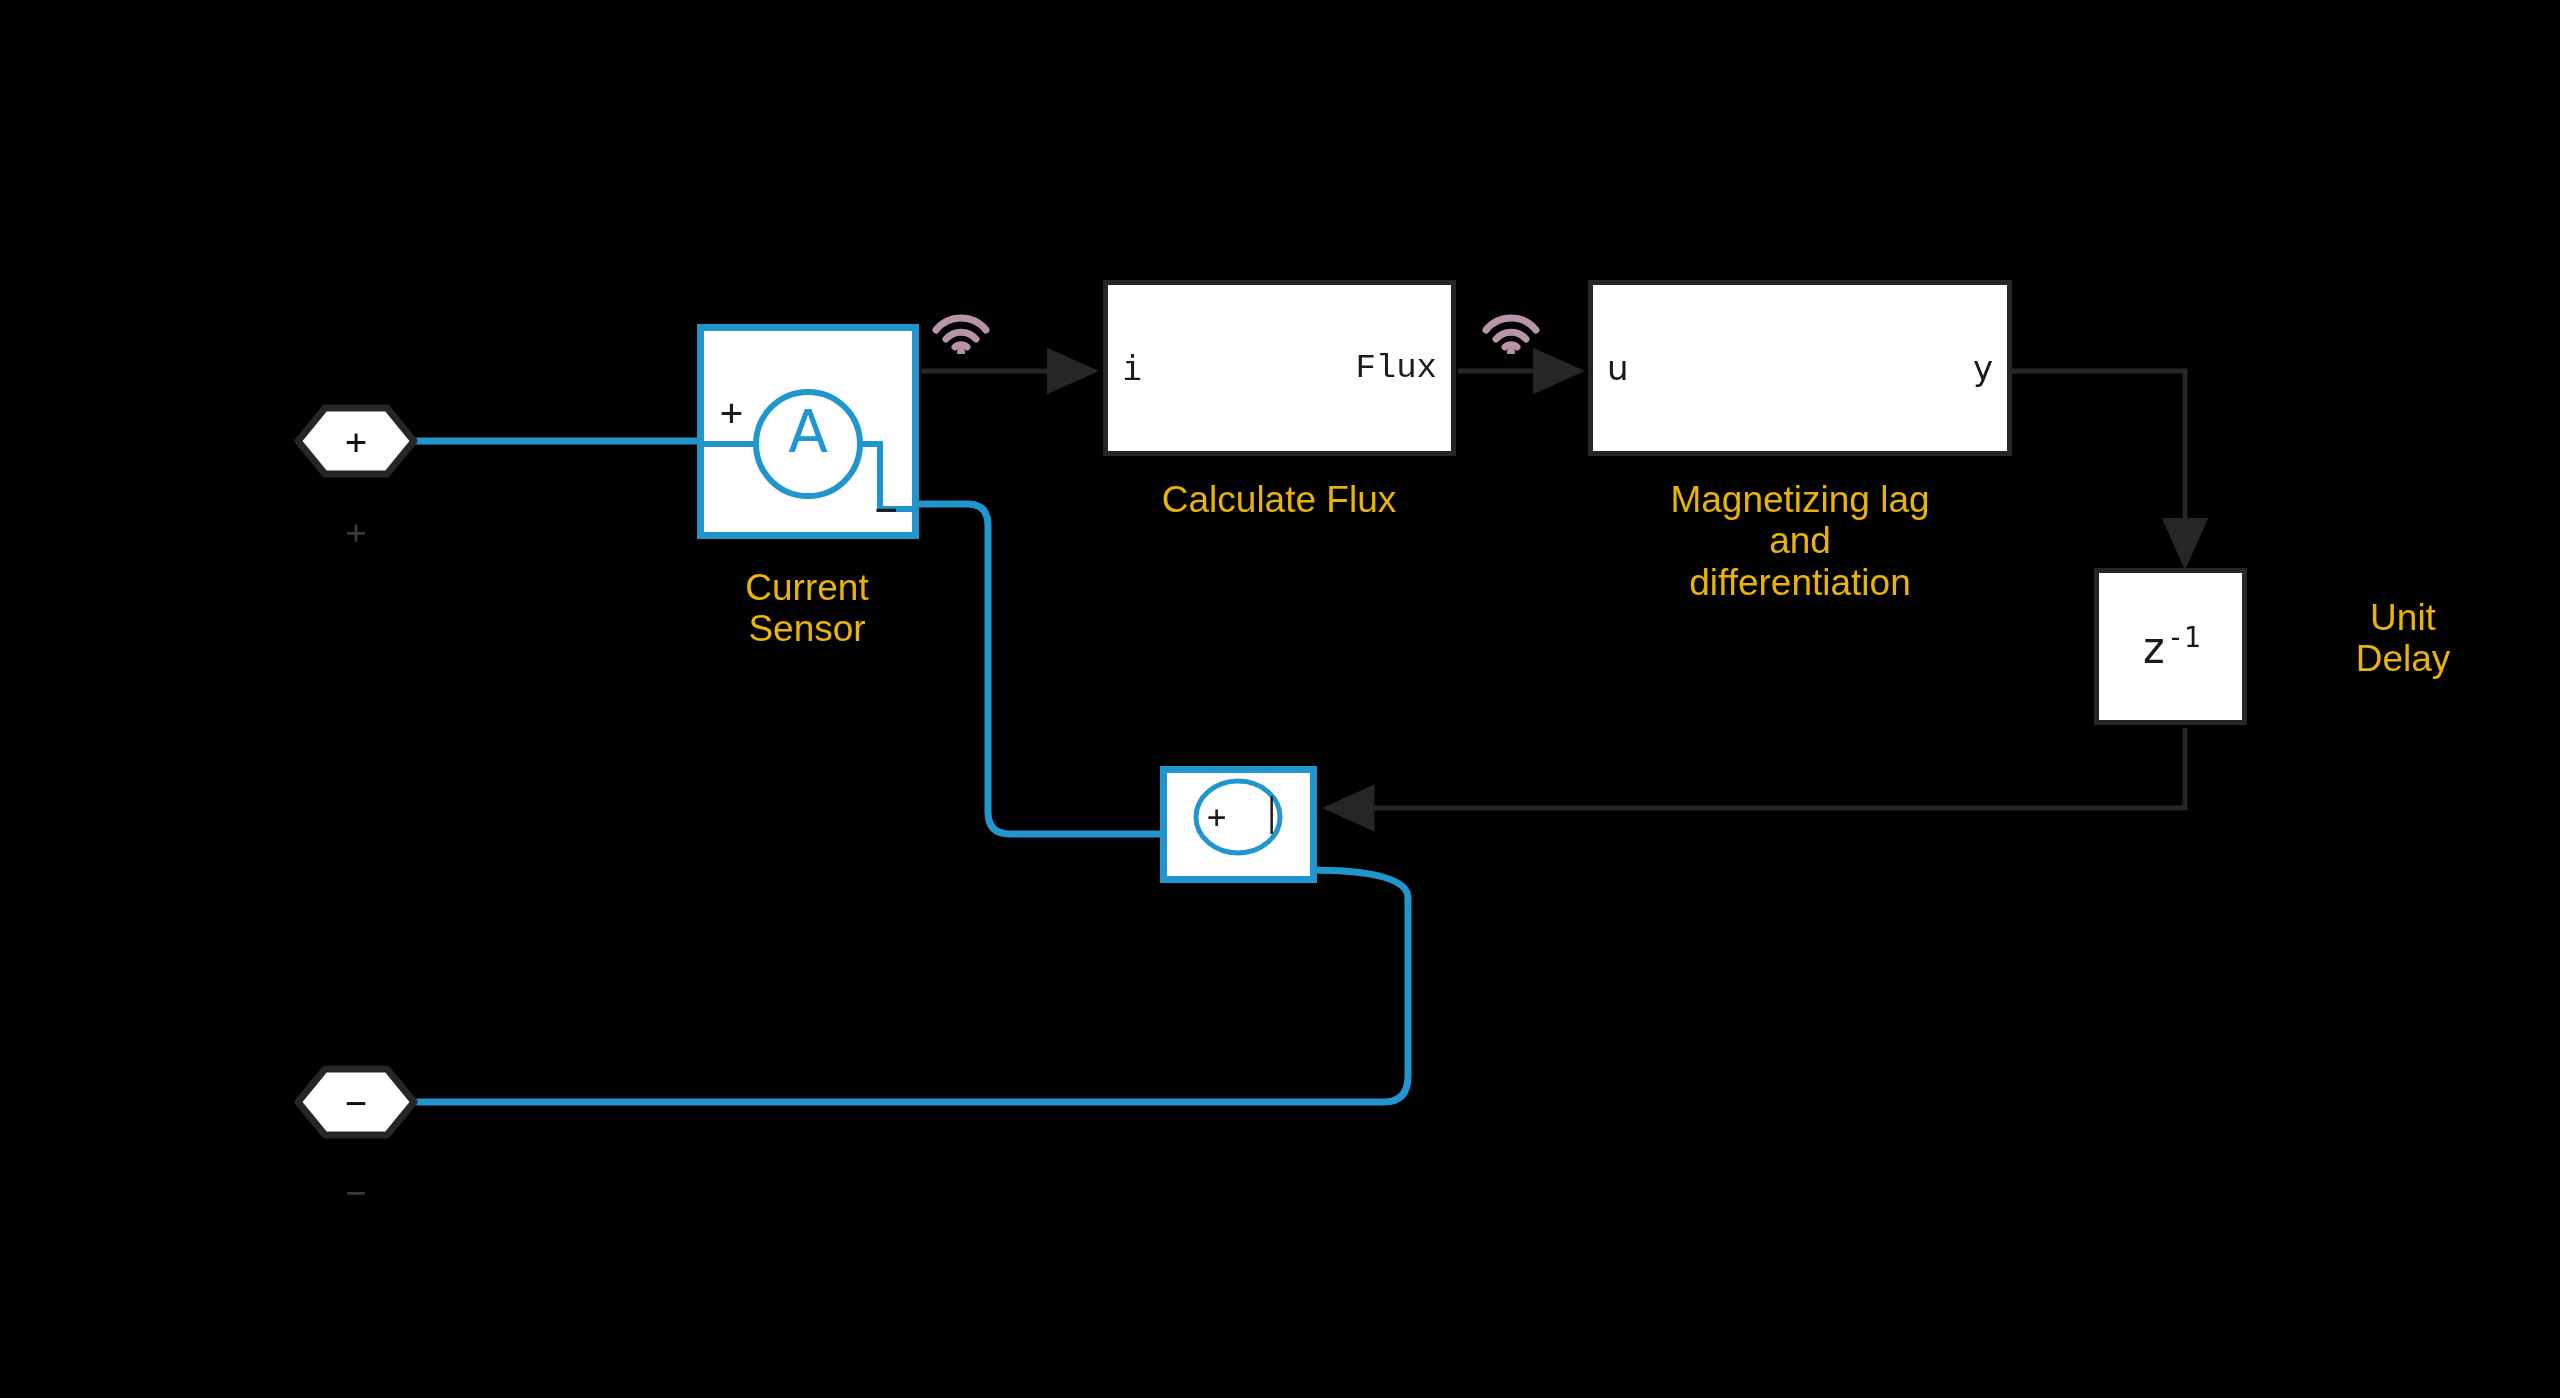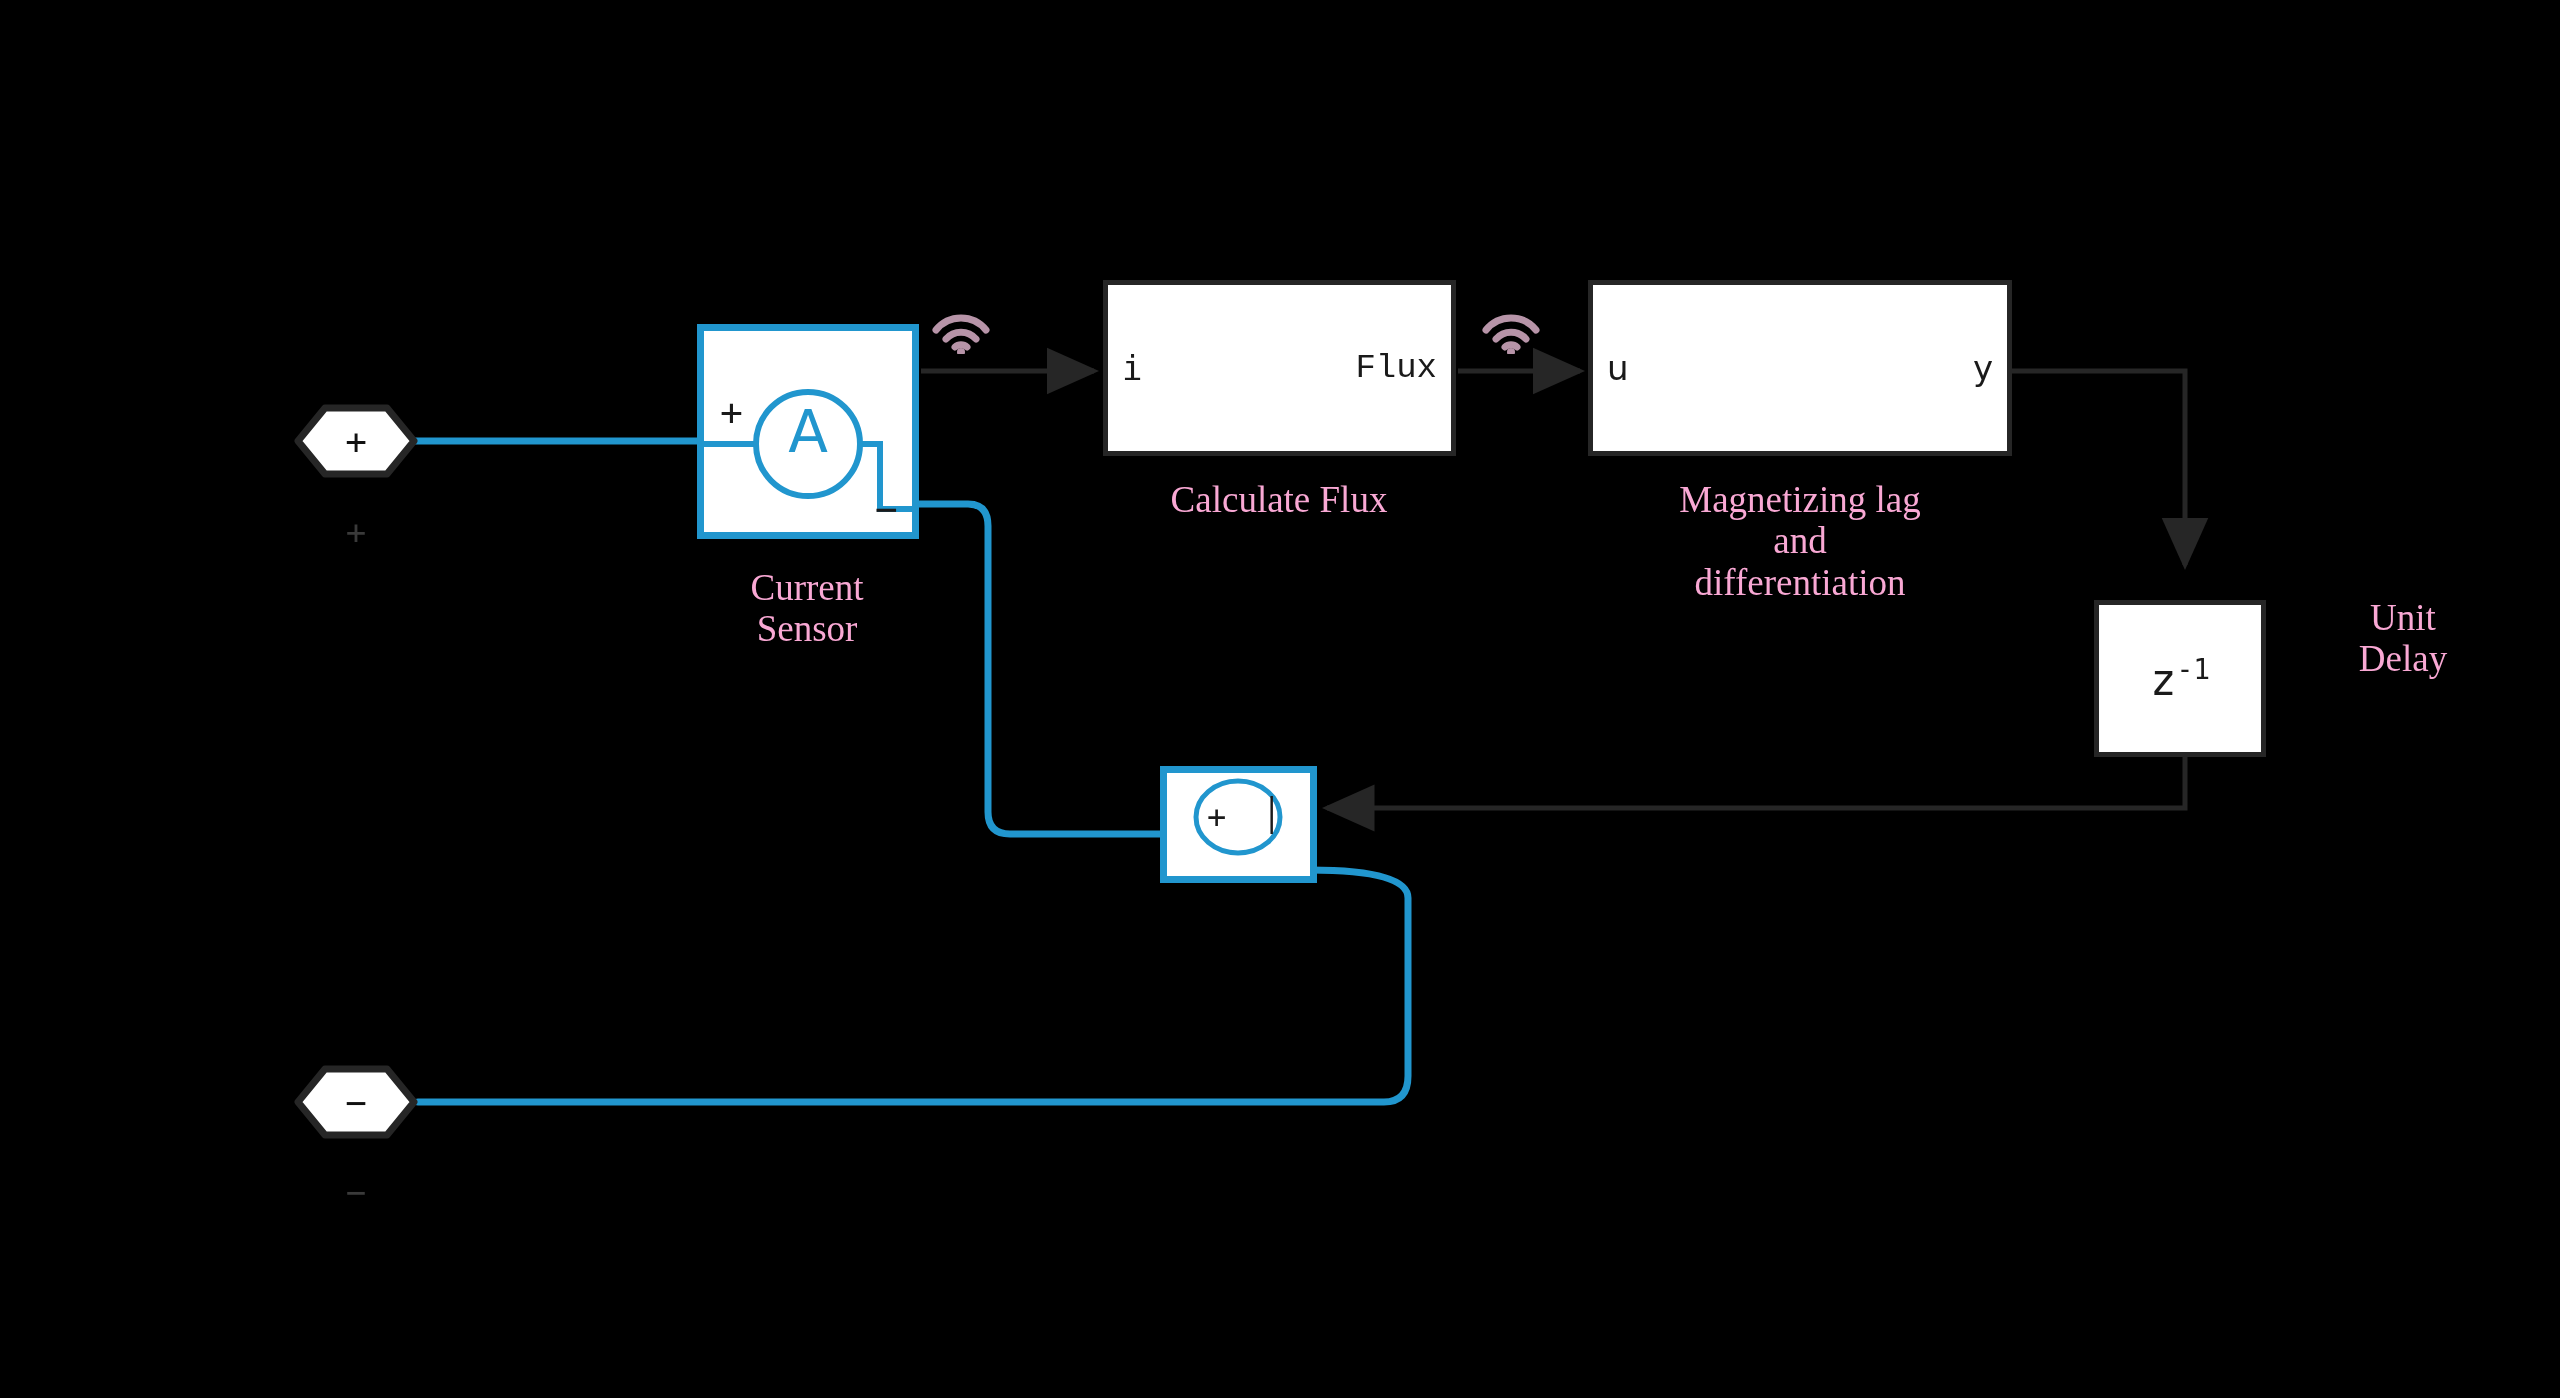--- a/index.html
+++ b/index.html
@@ -48,22 +48,22 @@
     line-height: 1;
     white-space: nowrap;
   }
   .port-label.sans {
     font-family: "DejaVu Sans", sans-serif;
   }
 
   
   .caption {
     position: absolute;
-    color: #f9a8d4;
-    font-family: Liberation Serif, serif;
+    color: #eab308;
+    font-family: Liberation Sans, sans-serif;
     font-size: 37px;
     line-height: 1.12;
     text-align: center;
     white-space: pre-line;
   }
   .caption.left {
     text-align: center;
   }
 
   
@@ -211,21 +211,21 @@
   </div>
 
   <div class="block sig" style="left:1588px; top:280px; width:424px; height:176px;">
     <div class="port-label sans" style="left:14px; top:50%; transform:translateY(-50%);">u</div>
     <div class="port-label sans" style="right:14px; top:50%; transform:translateY(-50%);">y</div>
   </div>
   <div class="caption" style="left:1530px; top:479px; width:540px;">Magnetizing lag
 and
 differentiation</div>
 
-  <div class="block sig" style="left:2094px; top:600px; width:172px; height:157px;">
+  <div class="block sig" style="left:2094px; top:568px; width:153px; height:157px;">
     <div class="zlabel" style="left:50%; top:50%; transform:translate(-50%,-50%);"><span>z</span><sup>-1</sup></div>
   </div>
   <div class="caption left" style="left:2278px; top:597px; width:250px;">Unit
 Delay</div>
 
   <div class="block phys" style="left:1160px; top:766px; width:157px; height:117px;">
     <svg width="143" height="103" viewBox="0 0 143 103" style="position:absolute;left:0;top:0;" xmlns="http://www.w3.org/2000/svg">
       <ellipse cx="71" cy="44" rx="42" ry="36" fill="none" stroke="#2196ce" stroke-width="5"></ellipse>
     </svg>
     <div style="position:absolute; left:40px; top:28px;

